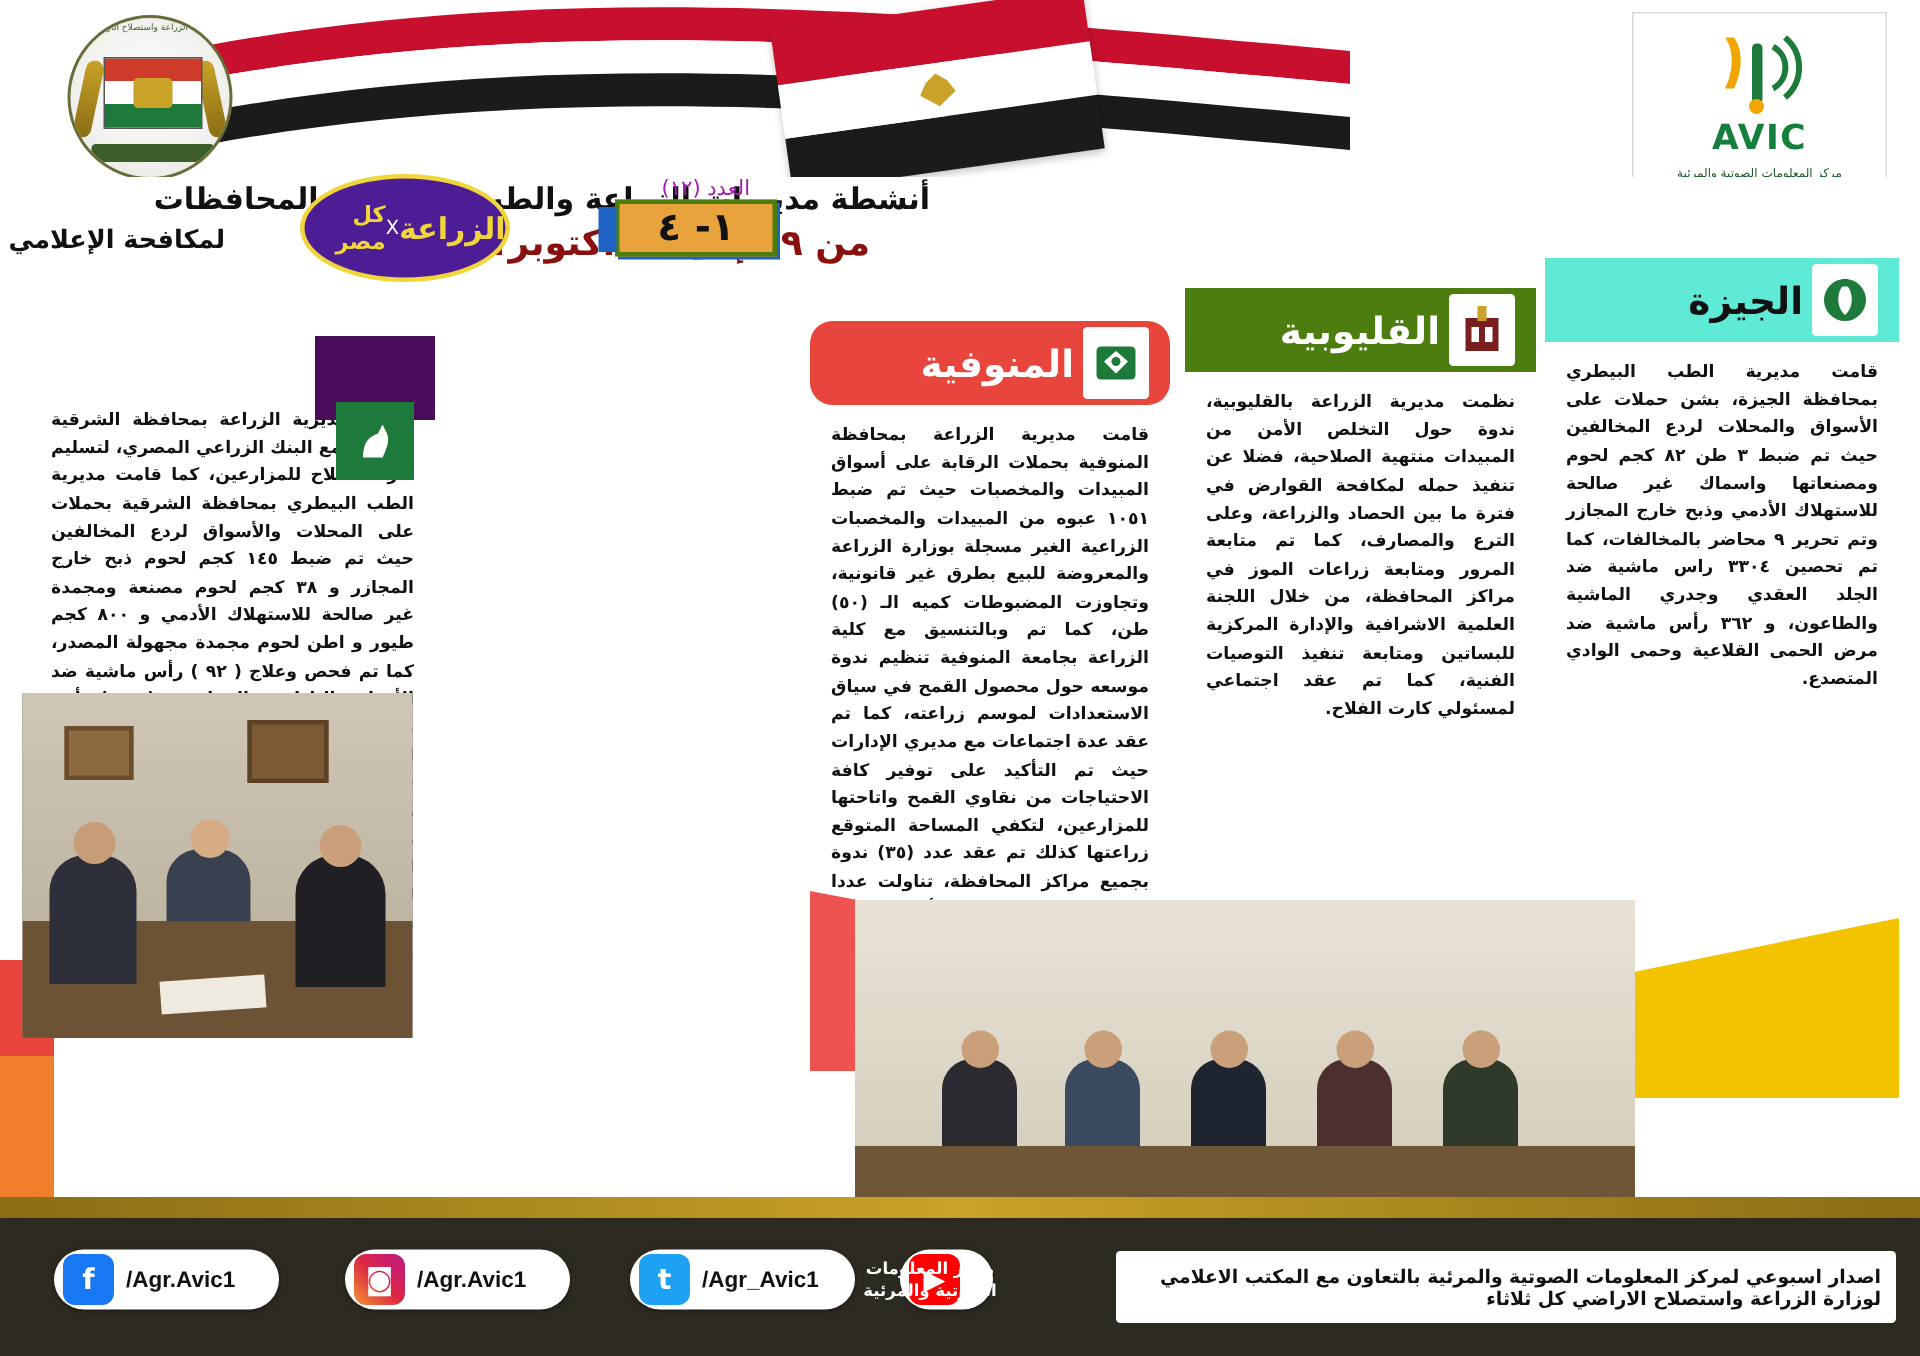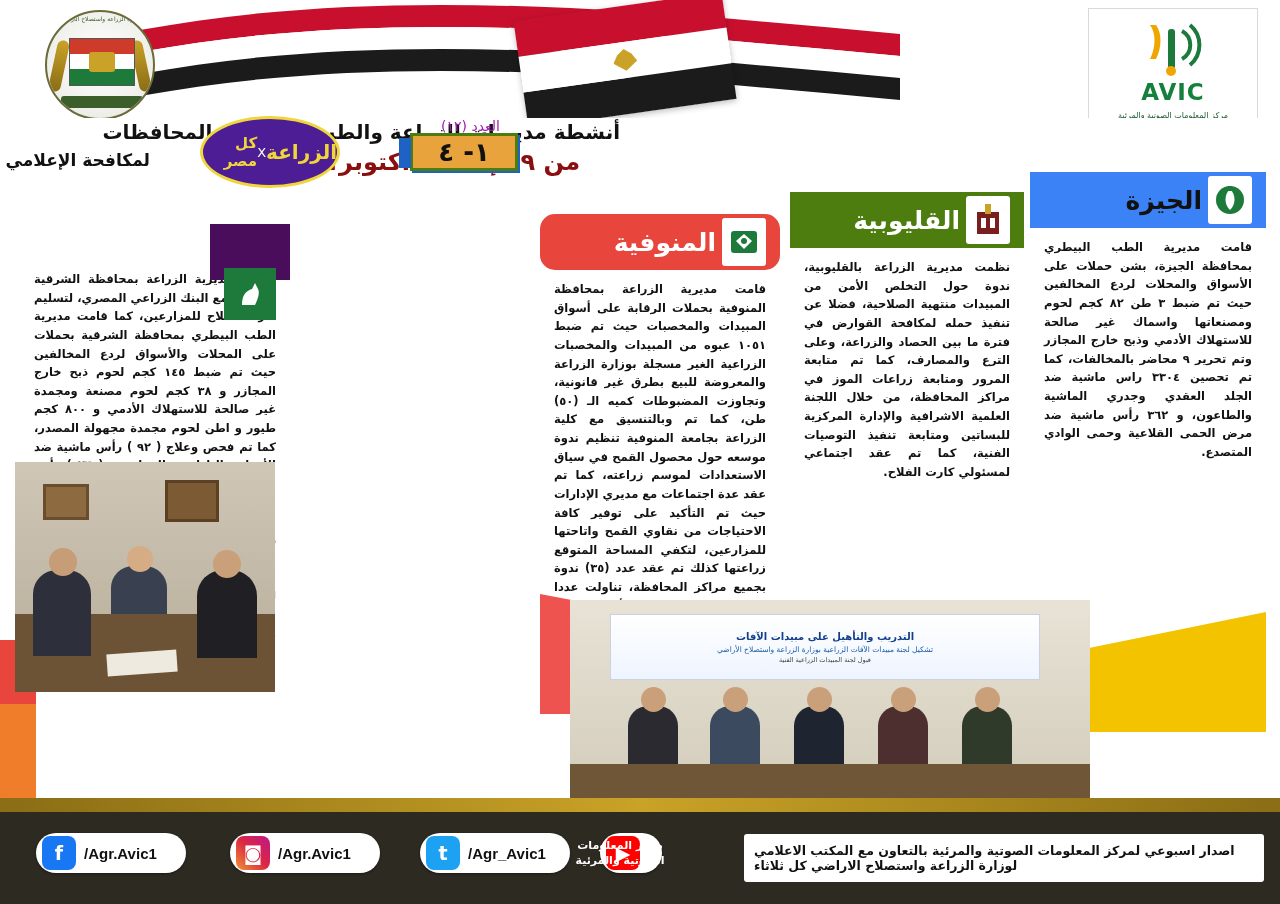--- a/index.html
+++ b/index.html
@@ -167,21 +167,21 @@
     padding: 10px 14px 14px 14px;
     direction: rtl; text-align: justify;
     font-size: 11.5px; line-height: 1.62; color: #111; font-weight: bold;
   }
 
   
   #card-giza {
     right: 14px; top: 172px; width: 236px; height: 560px;
     border-radius: 0 0 0 0;
   }
-  #card-giza .hdr { background: #3b82f6; align-items: center; }
+  #card-giza .hdr { background: #5eead4; align-items: center; }
   #card-giza .hdr .gov-name { color: #111; }
   #card-giza .tail {
     position: absolute; right: 0; bottom: 0; width: 236px; height: 120px;
     background: #f3c300;
     clip-path: polygon(0 40%, 100% 0, 100% 100%, 0 100%);
   }
   #card-giza .body { height: 420px; }
 
   
   #card-qalyubia {
@@ -299,21 +299,21 @@
   .yt-label {
     position: absolute; left: 560px; top: 26px; width: 120px;
     color: #ffffff; font-size: 11px; font-weight: bold; direction: rtl; text-align: center;
     line-height: 1.4;
   }
 
   .footer-note {
     position: absolute; right: 16px; top: 22px; width: 520px; height: 48px;
     background: #ffffff; border-radius: 3px;
     display: flex; align-items: center; justify-content: center;
-    direction: rtl; text-align: left;
+    direction: rtl; text-align: right;
     font-size: 12.5px; font-weight: bold; color: #111; padding: 0 10px;
   }
 
   .left-color-block {
     position: absolute; left: 0; top: 640px; width: 36px; height: 160px;
     background: linear-gradient(#e8453c 0 40%, #f07d2a 40% 100%);
   }
 </style>
 </head>
 <body>
@@ -434,25 +434,20 @@
     <div class="frame2"></div>
     <div class="p2"></div>
     <div class="desk"></div>
     <div class="p1"></div>
     <div class="p3"></div>
     <div class="papers"></div>
   </div>
 
   <div class="photo" id="photo-seminar">
     <div class="room"></div>
-    <div class="banner">
-      <div class="bt1">التدريب والتأهيل على مبيدات الآفات</div>
-      <div class="bt2">تشكيل لجنة مبيدات الآفات الزراعية بوزارة الزراعة واستصلاح الأراضي</div>
-      <div class="bt3">قبول لجنة المبيدات الزراعية الفنية</div>
-    </div>
     <div class="pp pa"></div>
     <div class="pp pb"></div>
     <div class="pp pc"></div>
     <div class="pp pd"></div>
     <div class="pp pe"></div>
     <div class="table"></div>
   </div>
 
   <div class="footer">
     <div class="footer-strip-top"></div>

